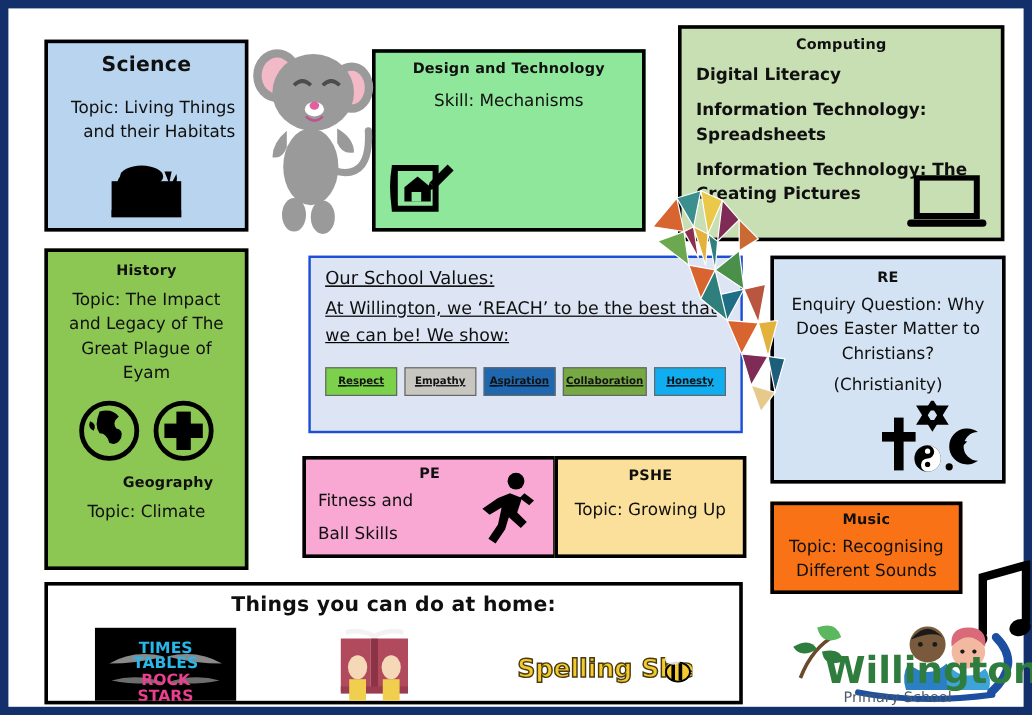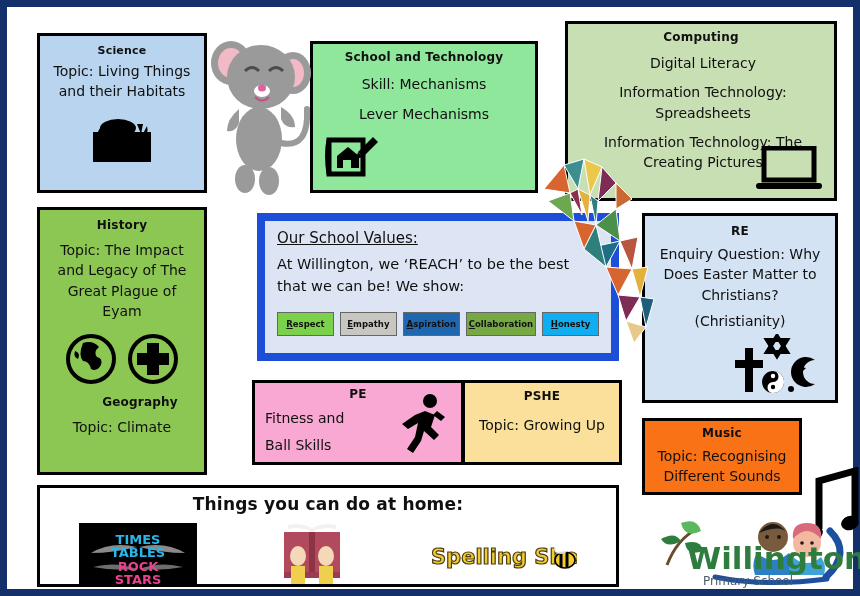--- a/index.html
+++ b/index.html
@@ -25,45 +25,45 @@
     font-weight: bold;
     font-size: 12px;
     color: #101010;
     letter-spacing: .2px;
   }
   .body-line {
     font-size: 14px;
     color: #101010;
     line-height: 1.45;
   }
-  .left-line { text-align: center; }
+  .left-line { text-align: left; font-weight: bold; }
 
   
   #science { left: 30px; top: 26px; width: 170px; height: 160px; background: #b9d4ee; padding-top: 8px; }
-  #science .title { font-size: 11px; }
-  #science .body-line { margin-top: 4px; padding: 0 8px; }
+  #science .title { font-size: 17px; }
+  #science .body-line { margin-top: 16px; padding: 0 8px; text-align: right; }
 
   
   #dt { left: 303px; top: 34px; width: 228px; height: 152px; background: #8fe79b; padding-top: 6px; }
   #dt .body-line { margin-top: 10px; }
 
   
   #computing { left: 558px; top: 14px; width: 272px; height: 180px; background: #c8dfb4; padding-top: 6px; }
   #computing .body-line { margin-top: 9px; padding-left: 12px; padding-right: 8px; }
 
   
   #history { left: 30px; top: 200px; width: 170px; height: 268px; background: #8dc753; padding-top: 8px; }
   #history .body-line { padding: 0 6px; }
   #history .subtitle { margin-top: 10px; padding-left: 36px; }
 
   
   #values {
     left: 250px; top: 206px; width: 362px; height: 148px;
-    background: #dde5f4; border: 8px solid #1d4ed8;
-    text-align: left; padding: 8px 12px;
+    background: #dde5f4; border: 2px solid #1d4ed8;
+    text-align: left; padding: 8px 12px; text-decoration: underline;
   }
   #values .vtitle {
     font-size: 15px; text-decoration: underline; color: #101010; margin-bottom: 6px;
   }
   #values .vtext { font-size: 14.5px; line-height: 1.55; color: #101010; }
   #values .chips { display: flex; gap: 6px; margin-top: 14px; }
   .chip {
     flex: 1; text-align: center; font-size: 8.5px; font-weight: bold;
     color: #111; padding: 6px 2px; border: 1px solid #666;
   }
@@ -116,23 +116,22 @@
         <rect x="25" y="16" width="4" height="22" fill="#000"></rect>
         <path d="M46 12 L50 22 L52 12 Z" fill="#000"></path>
         <path d="M8 30 Q4 18 12 14 Q10 26 14 32 Z" fill="#000"></path>
         <path d="M52 34 Q58 20 56 14 Q50 24 50 34 Z" fill="#000"></path>
         <rect x="2" y="44" width="58" height="6" fill="#000"></rect>
       </svg>
     </div>
   </div>
 
   <div class="box" id="dt">
-    <div class="title">School and Technology</div>
+    <div class="title">Design and Technology</div>
     <div class="body-line">Skill: Mechanisms</div>
-    <div class="body-line">Lever Mechanisms</div>
     <div style="position:absolute; left:12px; bottom:8px;">
       <svg class="icon-svg" width="56" height="48" viewBox="0 0 56 48">
         <path d="M4 6 h34 v34 h-34 z" fill="none" stroke="#000" stroke-width="5"></path>
         <path d="M4 6 q-3 14 0 34" fill="none" stroke="#000" stroke-width="5"></path>
         <path d="M12 34 v-12 l11-9 11 9 v12 z" fill="#000"></path>
         <rect x="18" y="26" width="8" height="8" fill="#8fe79b"></rect>
         <path d="M33 18 L48 3 l5 5 L38 23 z" fill="#000"></path>
         <path d="M33 18 l-2 7 7-2 z" fill="#000"></path>
       </svg>
     </div>

